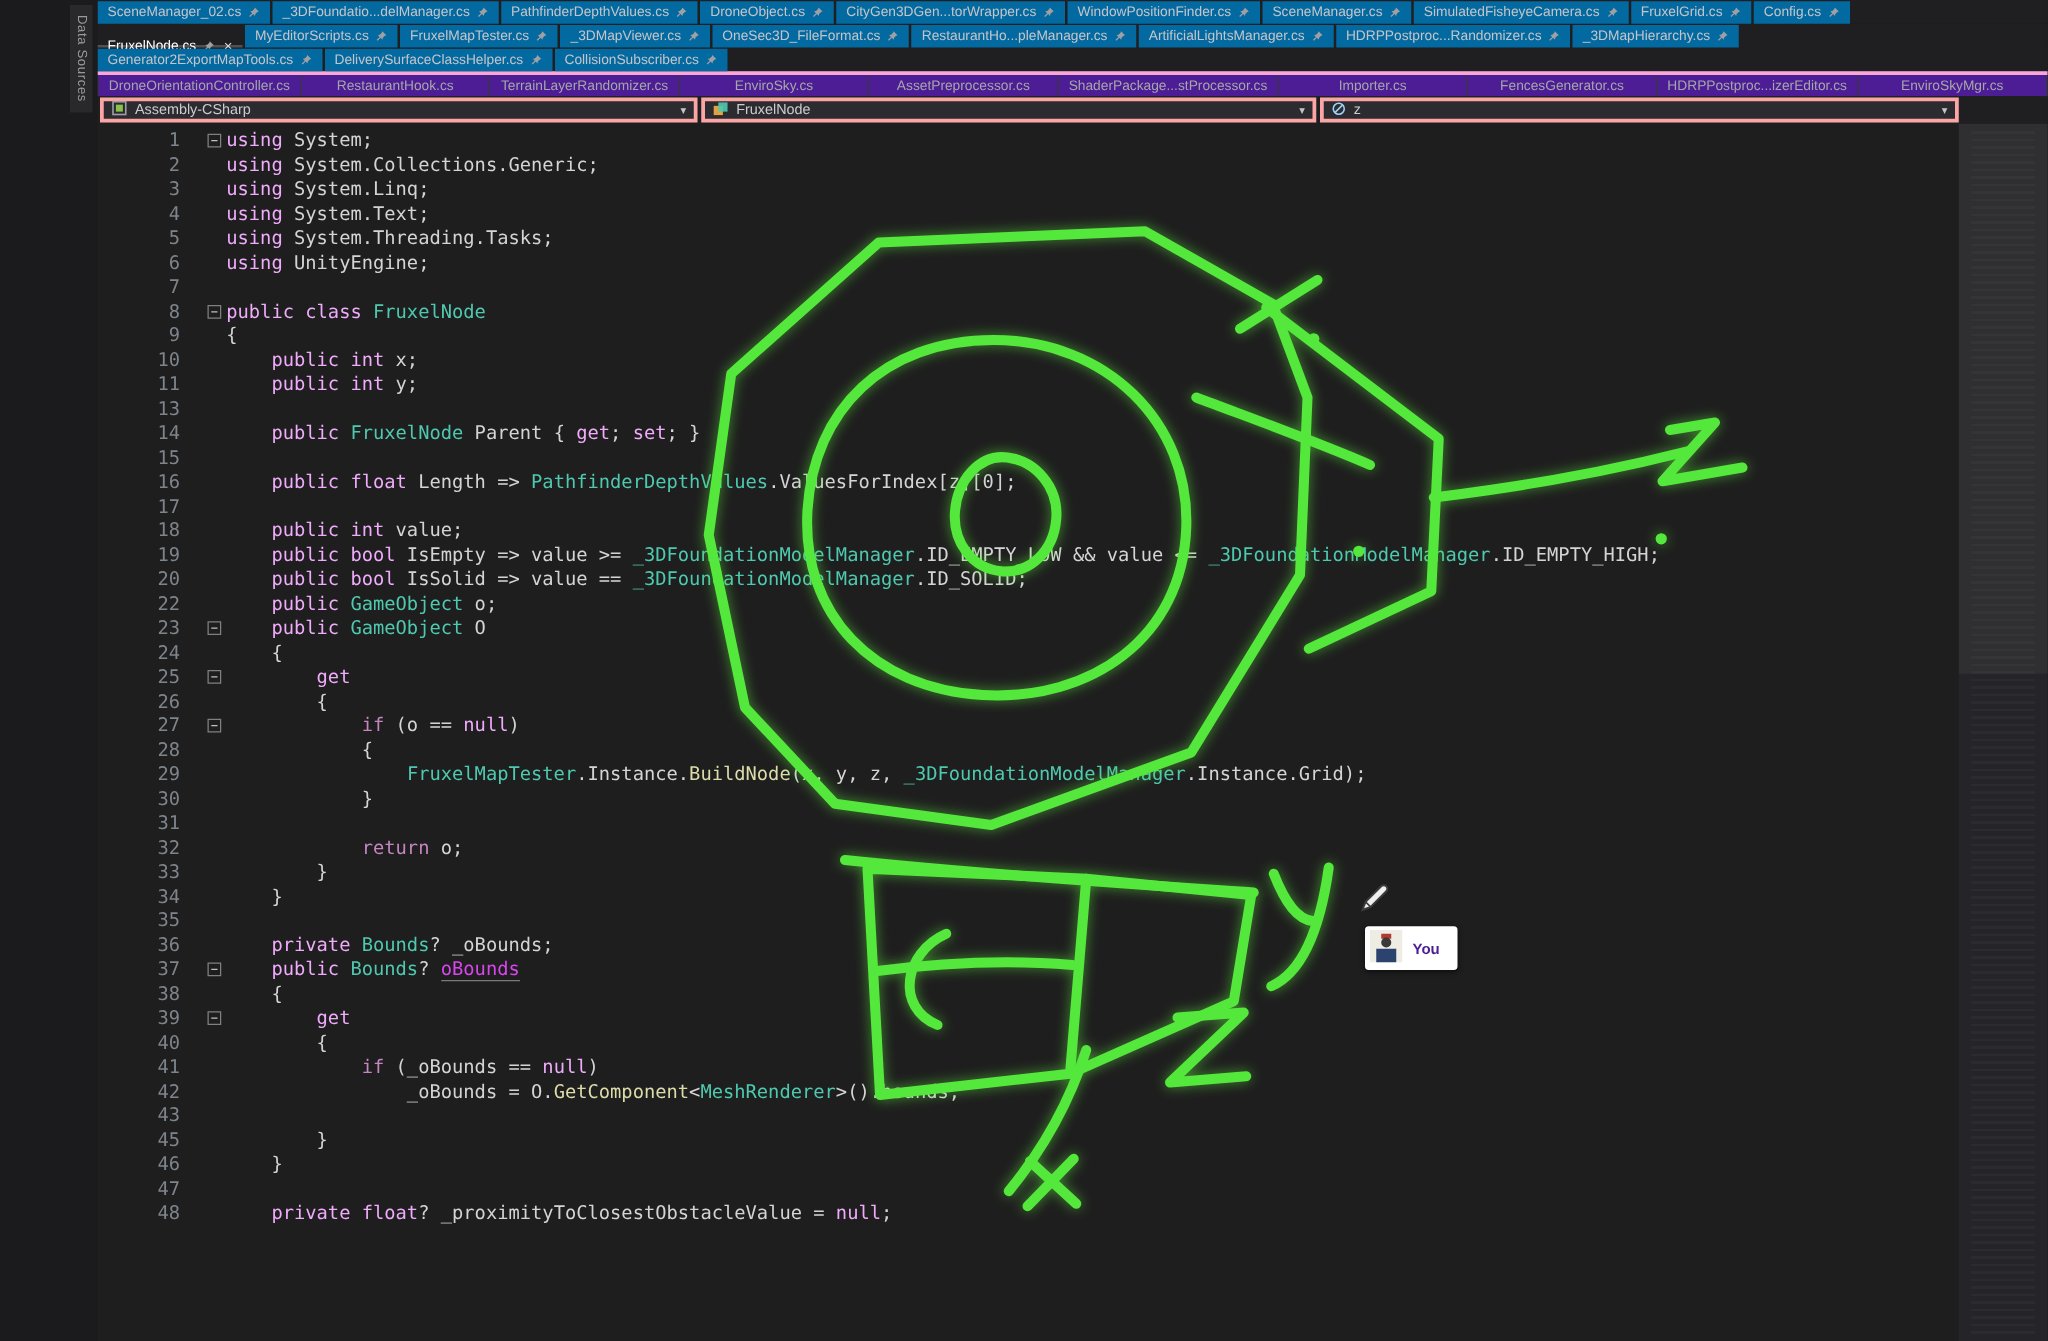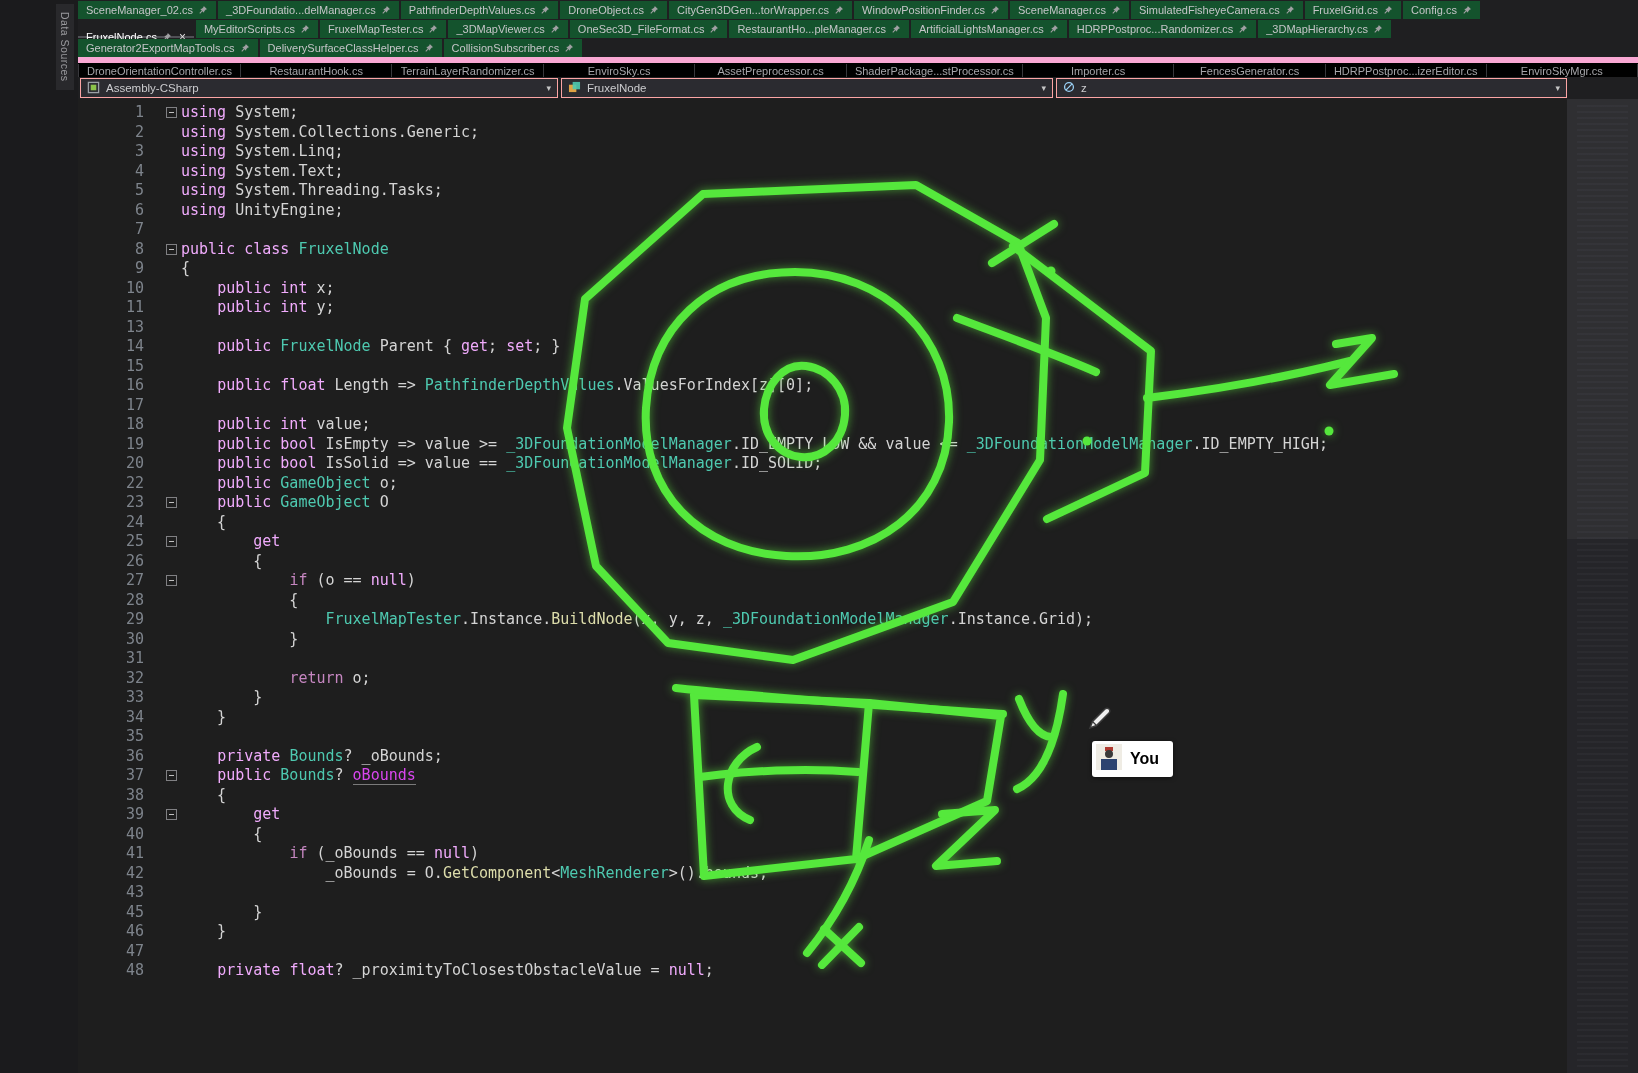--- a/index.html
+++ b/index.html
@@ -10,34 +10,34 @@
   
   .left-rail { position:absolute; left:0; top:0; width:78px; height:100%; background:#1b1b1d; z-index:1; }
   .vtab { position:absolute; right:4px; top:4px; writing-mode:vertical-rl;
           font-size:10.5px; color:#9a9a9e; background:#29292c; padding:8px 3px;
           letter-spacing:0.5px; white-space:nowrap; }
 
   .main { position:absolute; left:78px; top:0; right:0; bottom:0; }
 
   
   .tab-row { display:flex; align-items:stretch; height:19px; background:#1f1f21; padding-top:1px; }
-  .tab-row.r4 { height:20px; background:#000000; border-top:6px solid #f9a8d4; }
-  .tab { display:flex; align-items:center; gap:5px; padding:0 8px; background:#14532d;
+  .tab-row.r4 { height:20px; background:#4c1d95; border-top:3px solid #f9a8d4; }
+  .tab { display:flex; align-items:center; gap:5px; padding:0 8px; background:#0369a1;
          margin-right:2px; font-size:11px; color:#c5c5c8; white-space:nowrap; cursor:default; }
   .tab.active { background:#505056; color:#ffffff;margin-top:16px; }
   .tab .close { font-size:12px; color:#dedede; margin-left:2px; line-height:1; }
   .tab .pin { display:flex; align-items:center; }
   .tab-row.r4 .tab { flex:1 1 0; justify-content:center; background:transparent;
                      border-right:1px solid #38383c; margin:0; color:#a6a6aa; }
   .tab-row.r4 .tab:first-child { border-left:1px solid #38383c; }
 
   
   .nav-bar { height:22px; display:flex; gap:3px; padding:1px 71px 1px 2px; background:#1f1f21; }
   .combo { display:flex; align-items:center; gap:6px; background:#2b2b30;
-           border:1px solid #fca5a5; padding:0 6px; font-size:11.5px; color:#cccccf; }
+           border:3px solid #fca5a5; padding:0 6px; font-size:11.5px; color:#cccccf; }
   .combo-project { width:478px; } .combo-type { width:492px; } .combo-member { flex:1; }
   .chev { margin-left:auto; font-size:9px; color:#c5c5c5; }
 
   
   .editor { position:absolute; top:99px; left:0; right:71px; bottom:0; padding-top:4px;
             font-family:"DejaVu Sans Mono", monospace; font-size:15px; line-height:19.5px;
             color:#d4d4d4; overflow:hidden; }
   .code-line { display:flex; height:19.5px; position:relative; }
   .ln { width:66px; text-align:right; color:#7e848c; flex:none; }
   .lnicon { width:18px; flex:none; display:flex; align-items:center; justify-content:center; }
@@ -61,21 +61,21 @@
   .mviewport { position:absolute; top:0; left:0; right:0; height:440px; background:rgba(140,140,140,0.10); }
 
   
   .annotation { position:absolute; inset:0; z-index:10; pointer-events:none;
                 filter: drop-shadow(0 0 5px rgba(96,240,64,0.55)); }
   .annotation path, .annotation circle { stroke-linecap:round; stroke-linejoin:round; }
 
   .pencil-cursor { position:absolute; left:1084px; top:704px; z-index:12; }
   .you-chip { position:absolute; left:1092px; top:741px; z-index:12; display:flex; align-items:center;
               gap:8px; background:#ffffff; border-radius:3px; padding:3px 14px 3px 4px;
-              box-shadow:0 1px 4px rgba(0,0,0,.55); font-weight:bold; font-size:16px; color:#000000;justify-content:space-between; }
+              box-shadow:0 1px 4px rgba(0,0,0,.55); font-weight:bold; font-size:12px; color:#4c1d95;justify-content:space-between; }
 </style>
 </head>
 <body>
 
 <div class="app">
 
   <div class="left-rail">
     <div class="vtab">Data Sources</div>
   </div>
 

